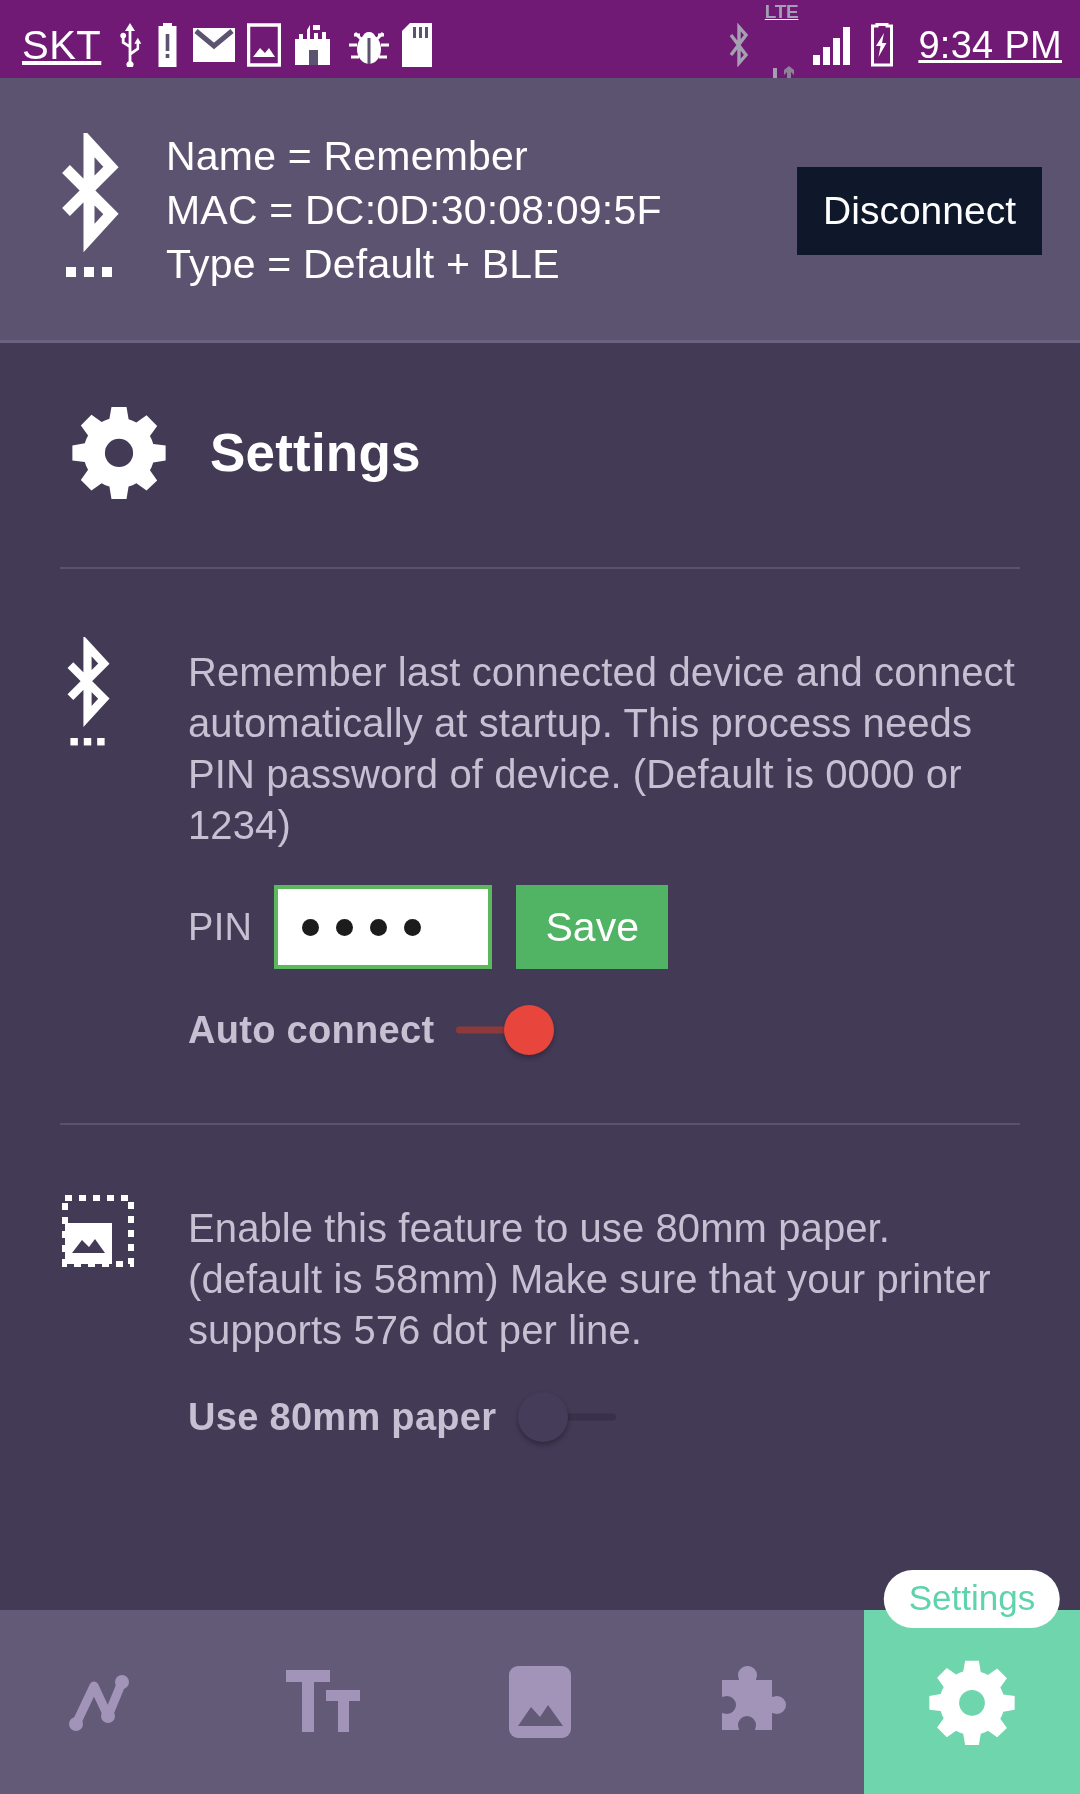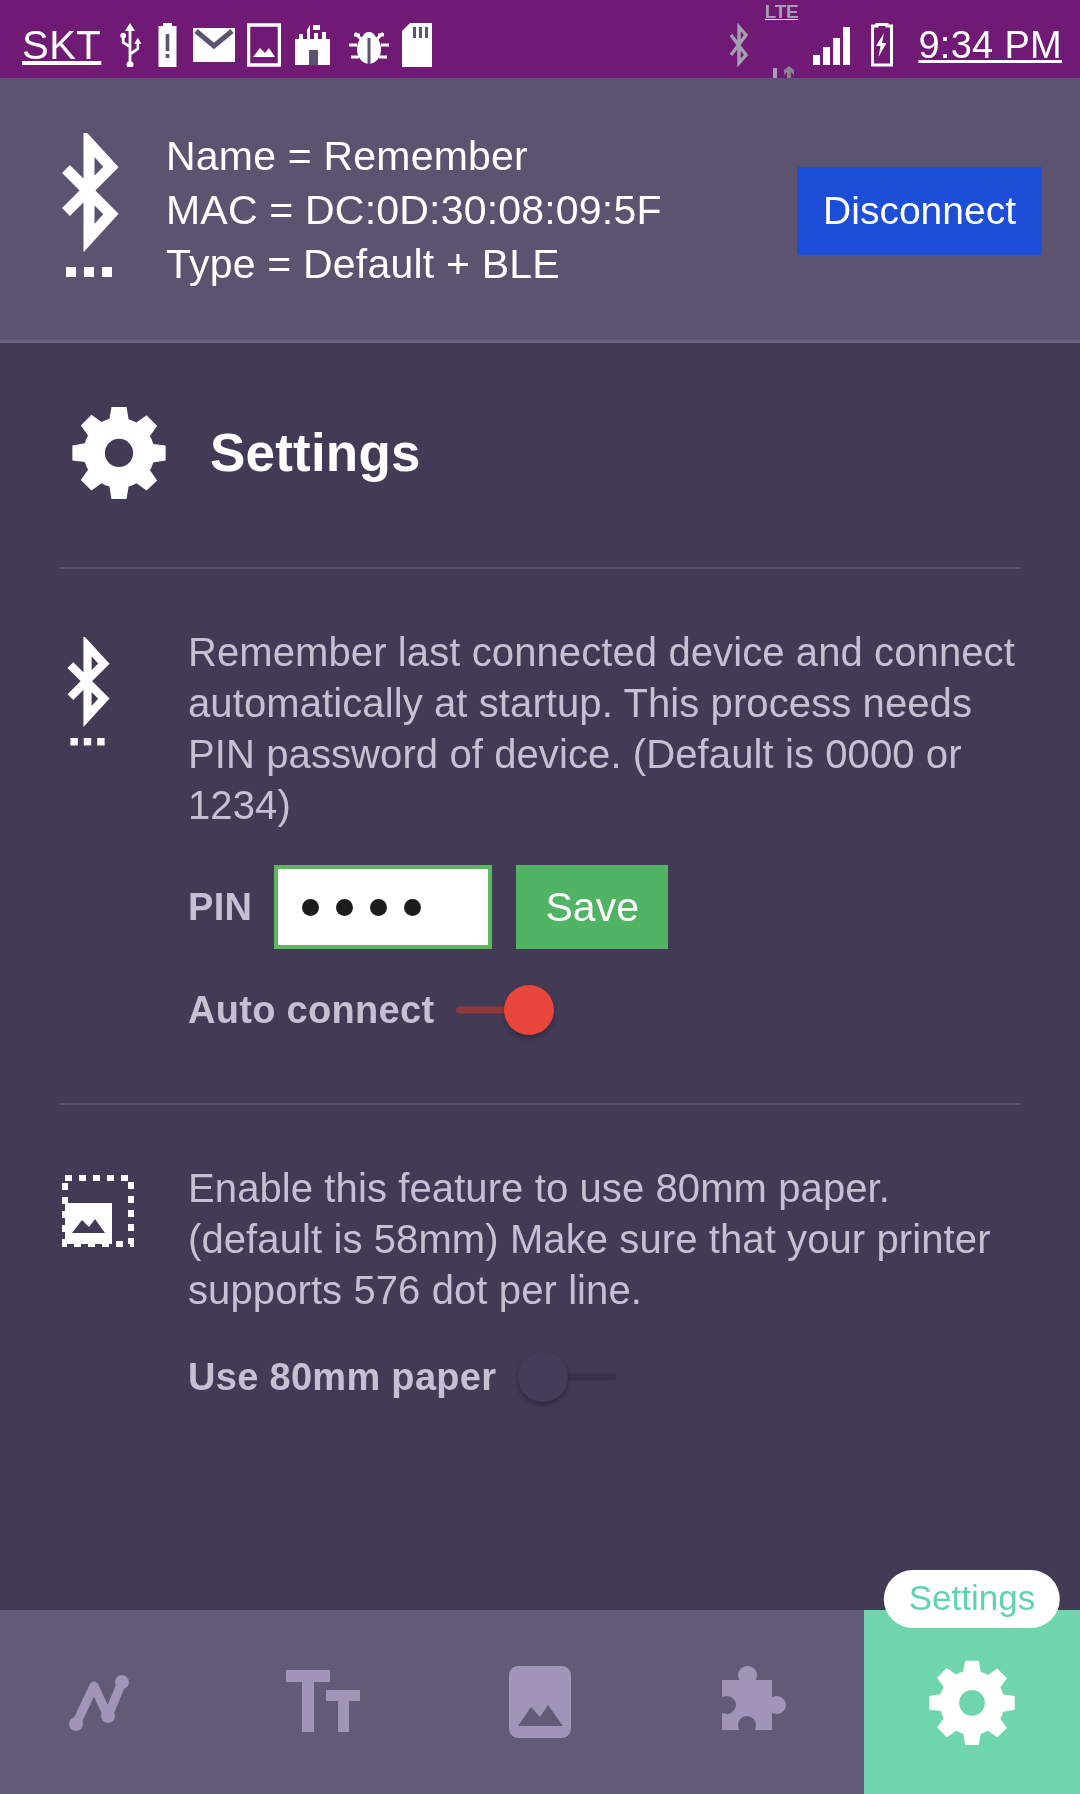--- a/index.html
+++ b/index.html
@@ -34,21 +34,21 @@
     position:relative;
   }
   .devhead::after{
     content:""; position:absolute; left:0; right:0; bottom:0;
     height:3px; background:#6b6280;
   }
   .bt-logo{ flex:0 0 auto; margin-right:36px; }
   .dev-info{ display:flex; flex-direction:column; gap:7px; }
   .dev-line{ font-size:41px; color:#ffffff; letter-spacing:.2px; white-space:nowrap; }
   .disconnect-btn{
-    margin-left:auto; background:#1d4ed8; color:#ffffff;
+    margin-left:auto; background:#0f172a; color:#ffffff;
     font-size:39px; border:none; cursor:pointer;
     padding:0 26px; height:88px; line-height:88px;
     white-space:nowrap;
   }
 
   
   .content{
     background:#433a56;
     height:1042px;
     padding:0 60px;
@@ -56,28 +56,28 @@
   }
   .page-title-row{
     display:flex; align-items:center;
     padding-top:62px; padding-left:12px;
   }
   .page-title{ font-size:53px; color:#ffffff; font-weight:bold; margin-left:44px; letter-spacing:.2px; }
   .divider{ height:2px; background:#5b5270; margin-top:68px; }
 
   .block{ display:flex; padding-top:58px; }
   .block-icon{ flex:0 0 auto; width:96px; padding-top:10px; }
-  .block-body{ flex:1; padding-left:32px; }
+  .block-body{ flex:1; padding-left:32px;margin-top:20px; }
   .desc{
     font-size:40px; color:#c6c0d2; line-height:51px; letter-spacing:.1px;
   }
 
   .pin-row{ display:flex; align-items:center; margin-top:34px; }
   .pin-label{
-    font-size:38px; color:#c6c0d2; font-weight:bold; letter-spacing:.3px;
+    font-size:38px; color:#c6c0d2; font-weight:normal; letter-spacing:.3px;
     margin-right:22px;
   }
   .pin-input{
     width:218px; height:84px; background:#ffffff;
     border:4px solid #5cb85c;
     display:flex; align-items:center; padding-left:24px; gap:17px;
   }
   .pin-dot{ width:17px; height:17px; border-radius:50%; background:#1c1c1c; }
   .save-btn{
     margin-left:24px; background:#51b364; color:#ffffff;

